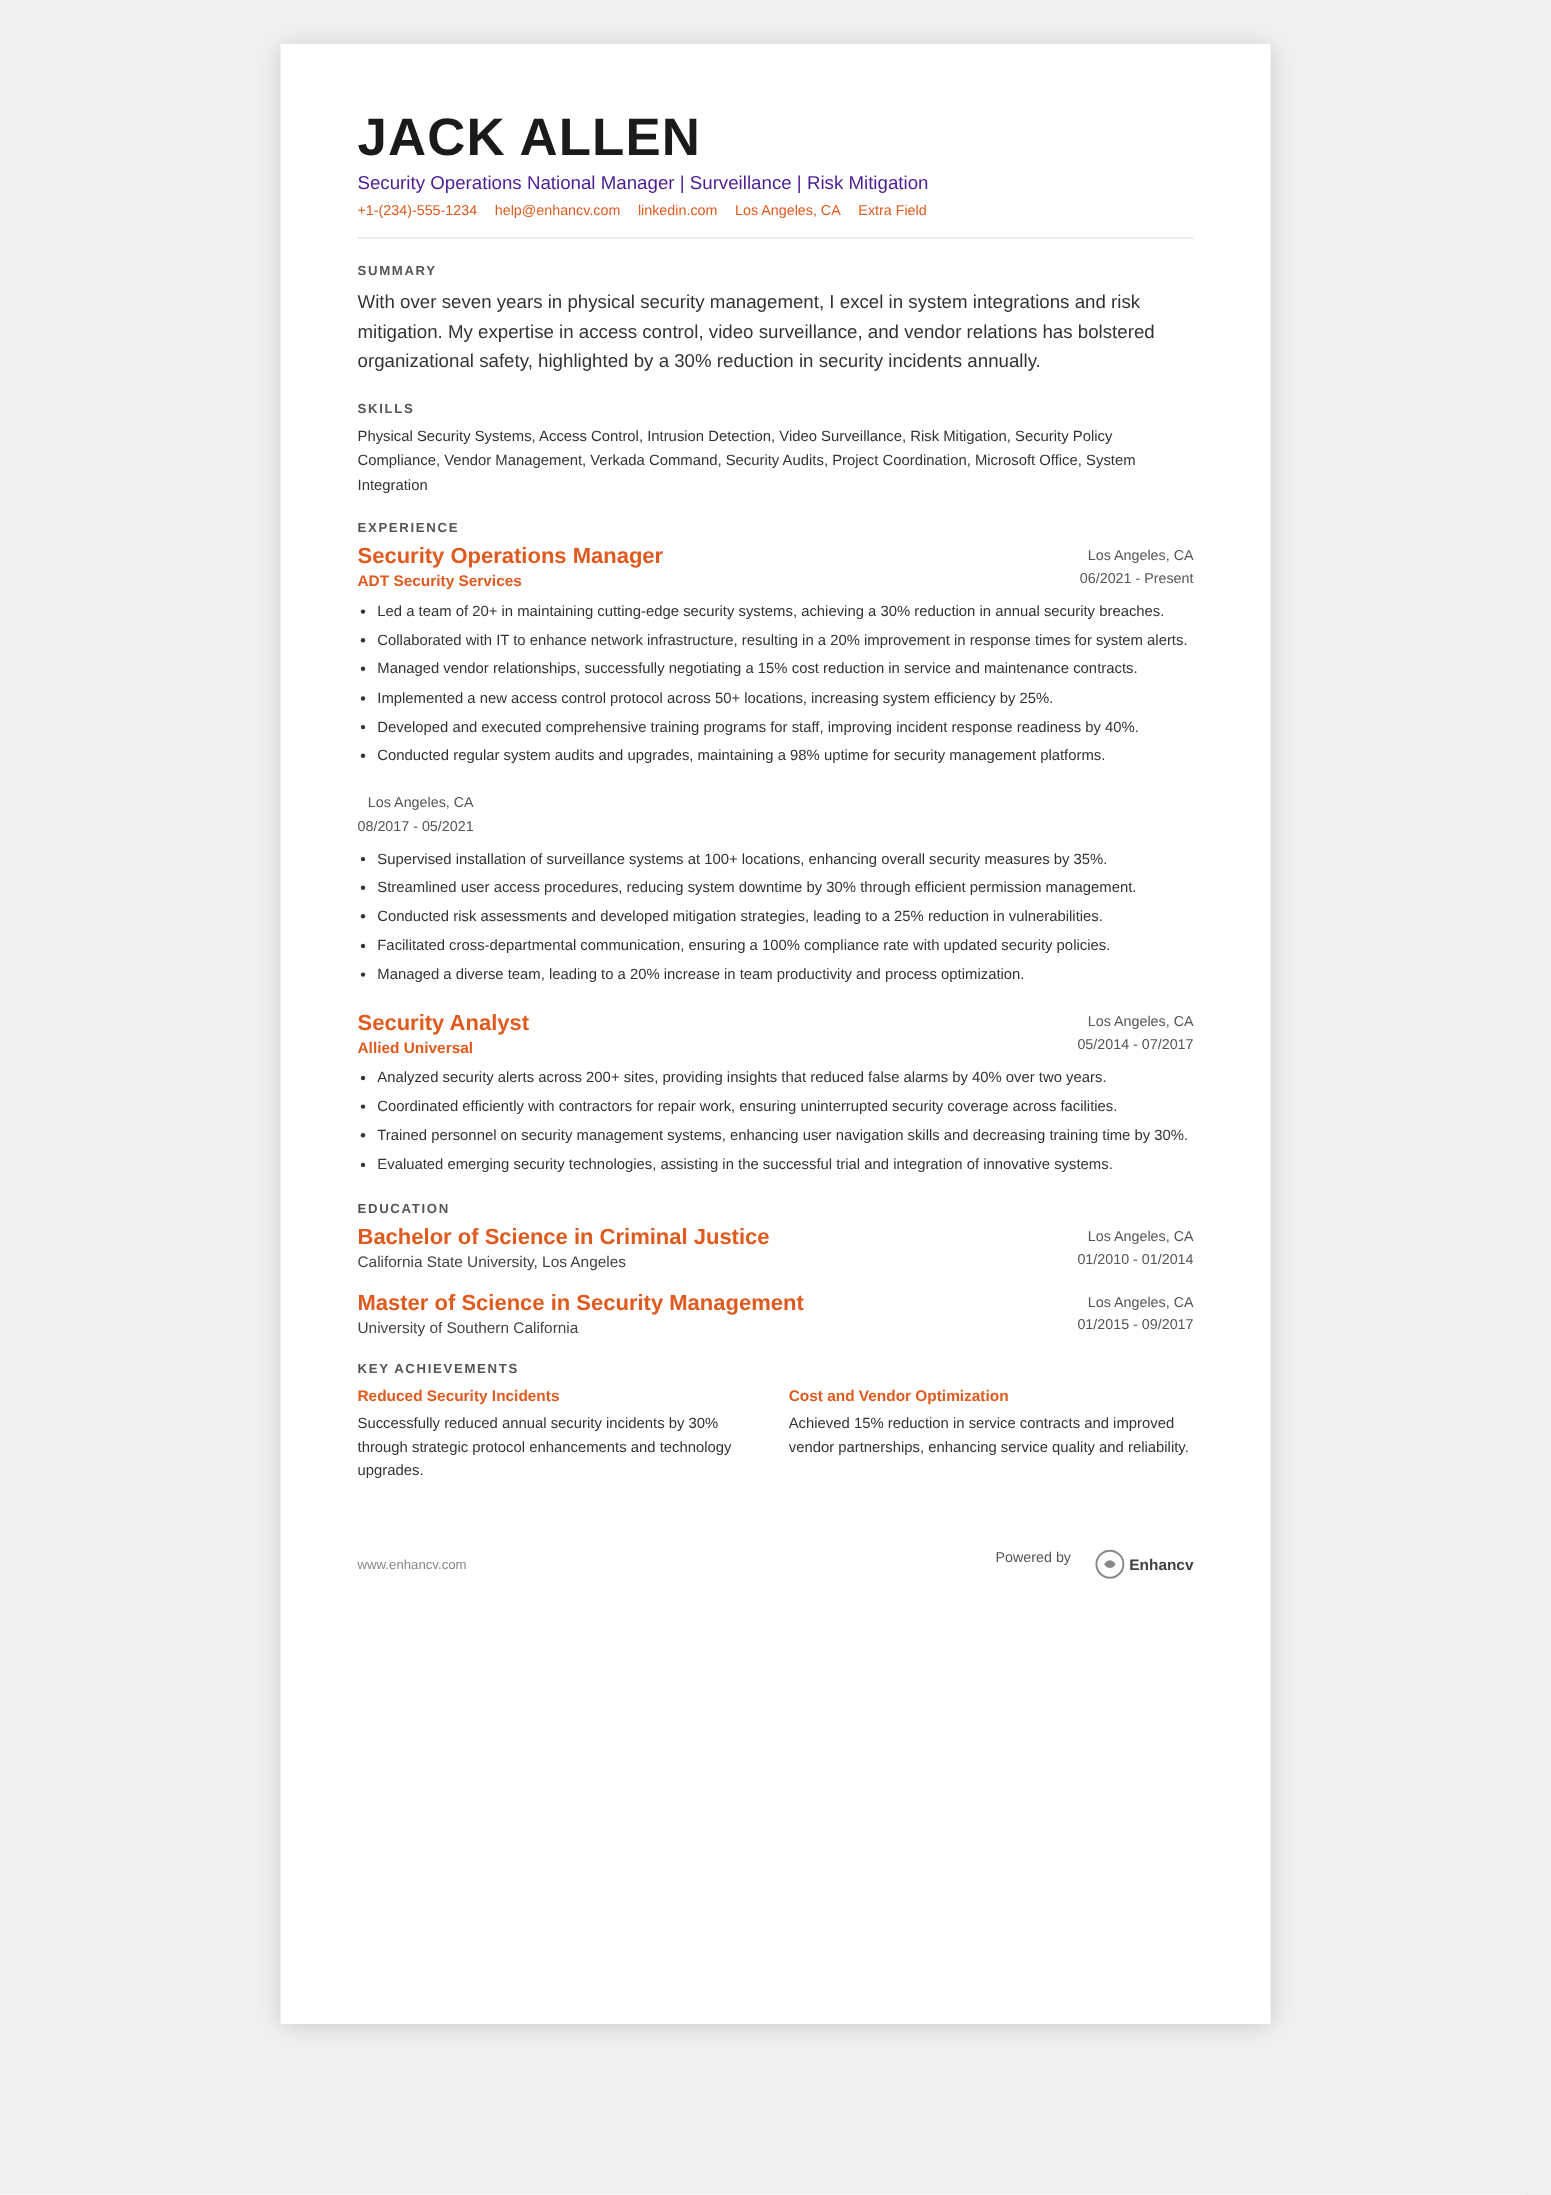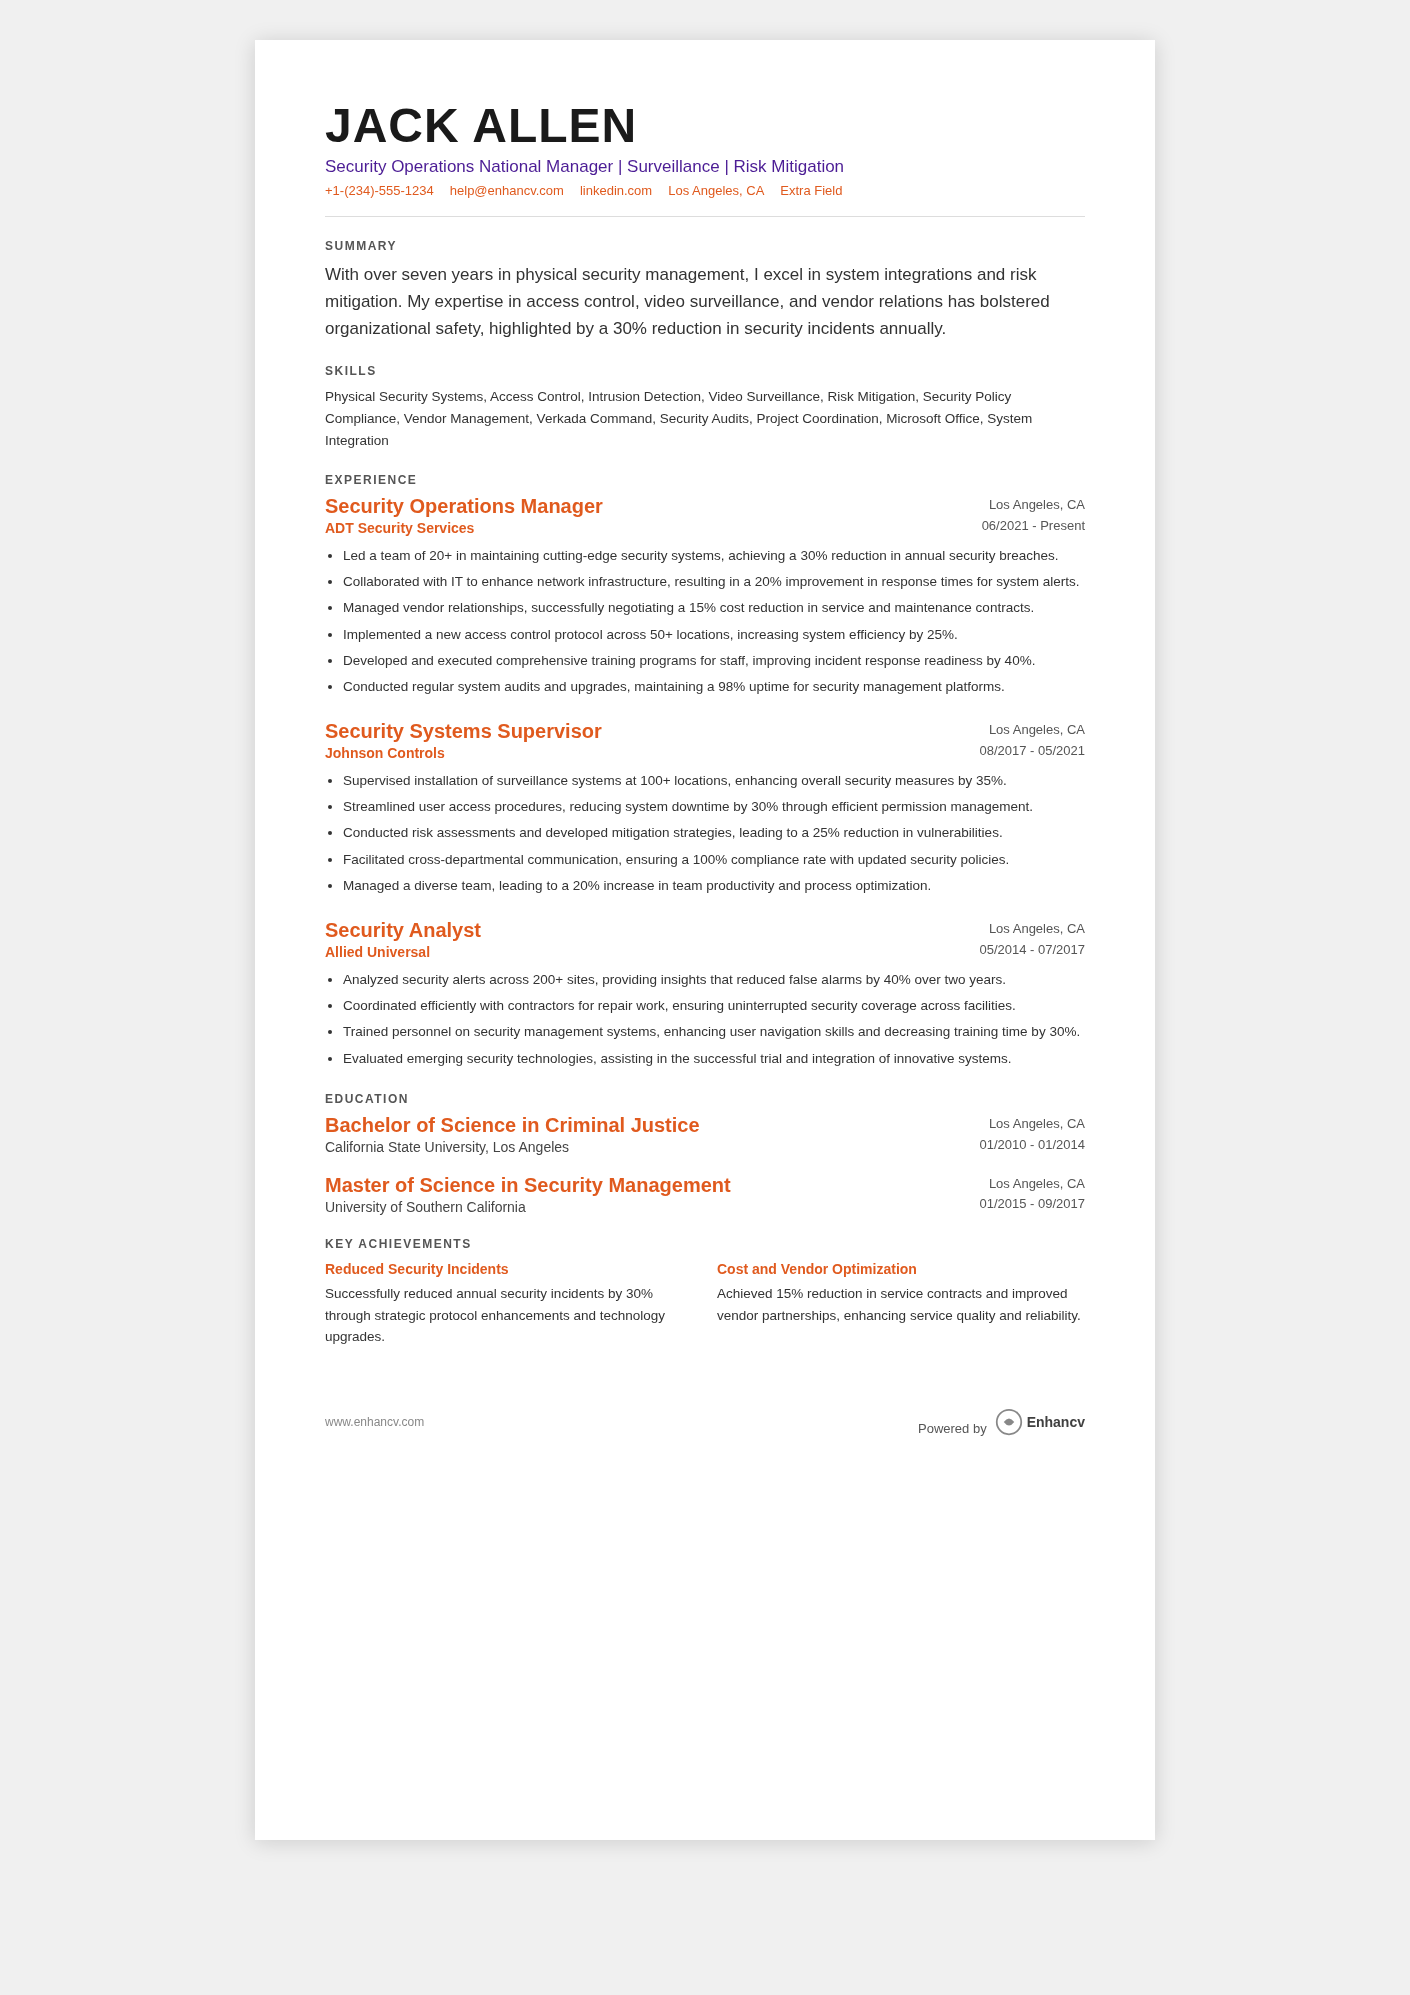--- a/index.html
+++ b/index.html
@@ -143,22 +143,22 @@
     .footer {
       margin-top: 60px;
       display: flex;
       justify-content: space-between;
       align-items: center;
       font-size: 12px;
       color: #888;
     }
     .footer-brand {
       display: flex;
-      align-items: flex-end;
-      gap: 8px;
+      align-items: flex-start;
+      gap: 21px;
       font-size: 13px;
       color: #555;
     }
     .enhancv-logo {
       display: flex;
       align-items: center;
       gap: 4px;
     }
     .logo-icon {
       width: 28px;
@@ -218,24 +218,20 @@
         <li>Collaborated with IT to enhance network infrastructure, resulting in a 20% improvement in response times for system alerts.</li>
         <li>Managed vendor relationships, successfully negotiating a 15% cost reduction in service and maintenance contracts.</li>
         <li>Implemented a new access control protocol across 50+ locations, increasing system efficiency by 25%.</li>
         <li>Developed and executed comprehensive training programs for staff, improving incident response readiness by 40%.</li>
         <li>Conducted regular system audits and upgrades, maintaining a 98% uptime for security management platforms.</li>
       </ul>
     </div>
 
     <div class="exp-entry">
       <div class="exp-header">
-        <div>
-          <div class="exp-title">Security Systems Supervisor</div>
-          <div class="exp-company">Johnson Controls</div>
-        </div>
         <div class="exp-location-date">
           <div>Los Angeles, CA</div>
           <div>08/2017 - 05/2021</div>
         </div>
       </div>
       <ul class="exp-bullets">
         <li>Supervised installation of surveillance systems at 100+ locations, enhancing overall security measures by 35%.</li>
         <li>Streamlined user access procedures, reducing system downtime by 30% through efficient permission management.</li>
         <li>Conducted risk assessments and developed mitigation strategies, leading to a 25% reduction in vulnerabilities.</li>
         <li>Facilitated cross-departmental communication, ensuring a 100% compliance rate with updated security policies.</li>

